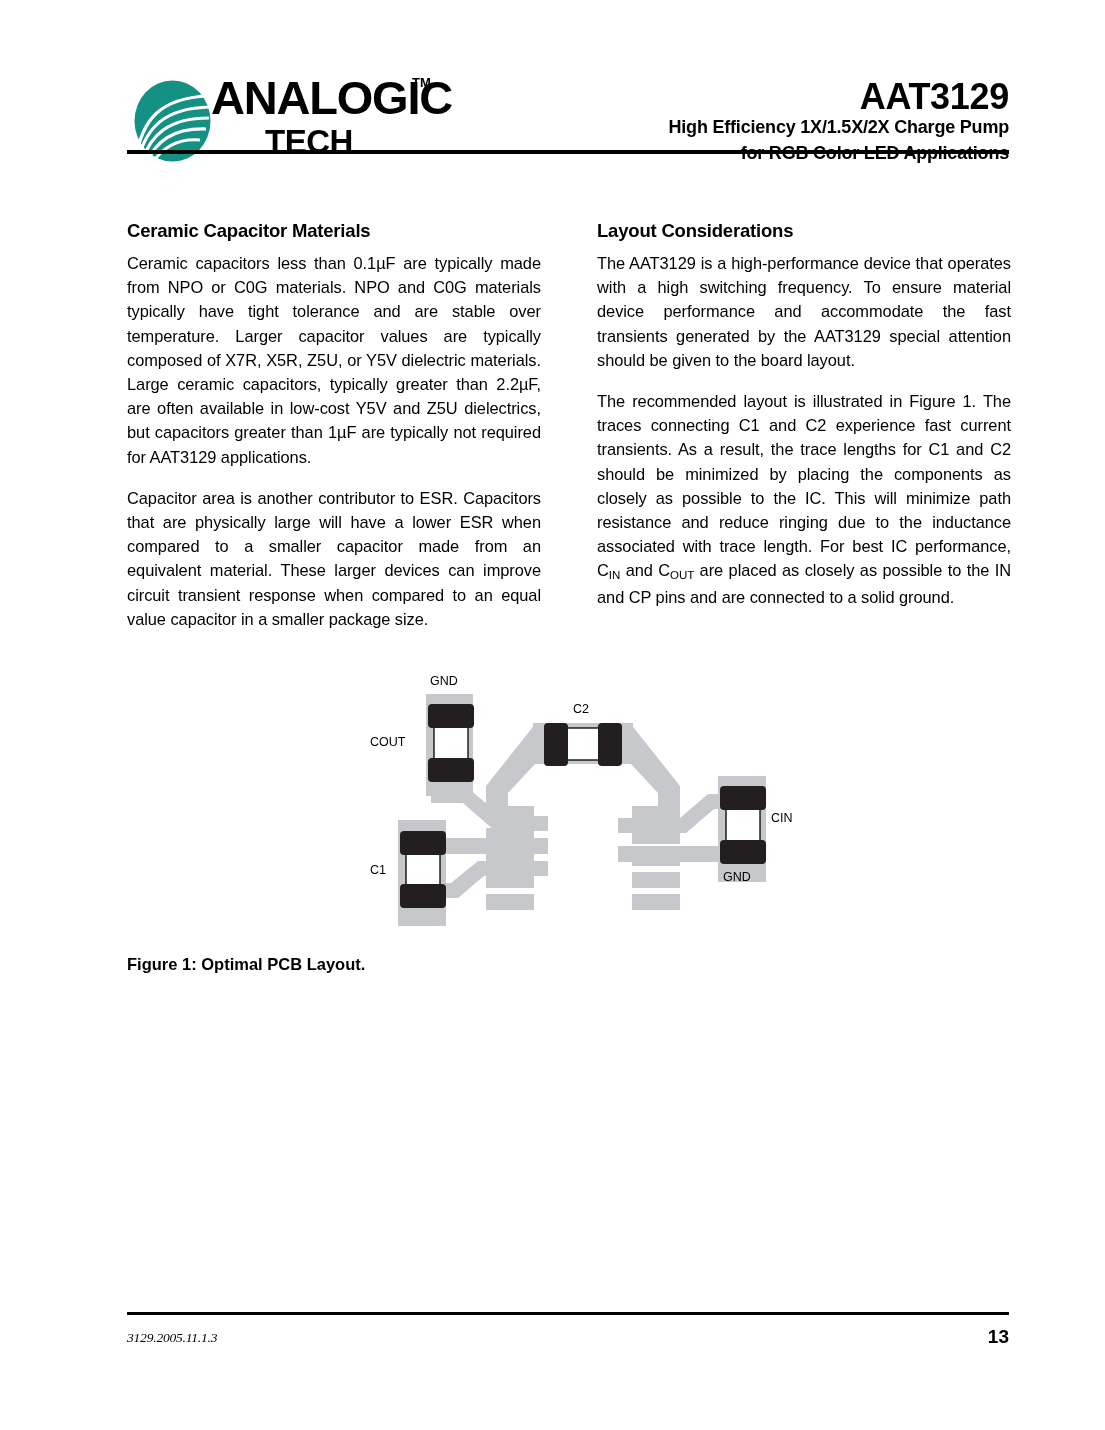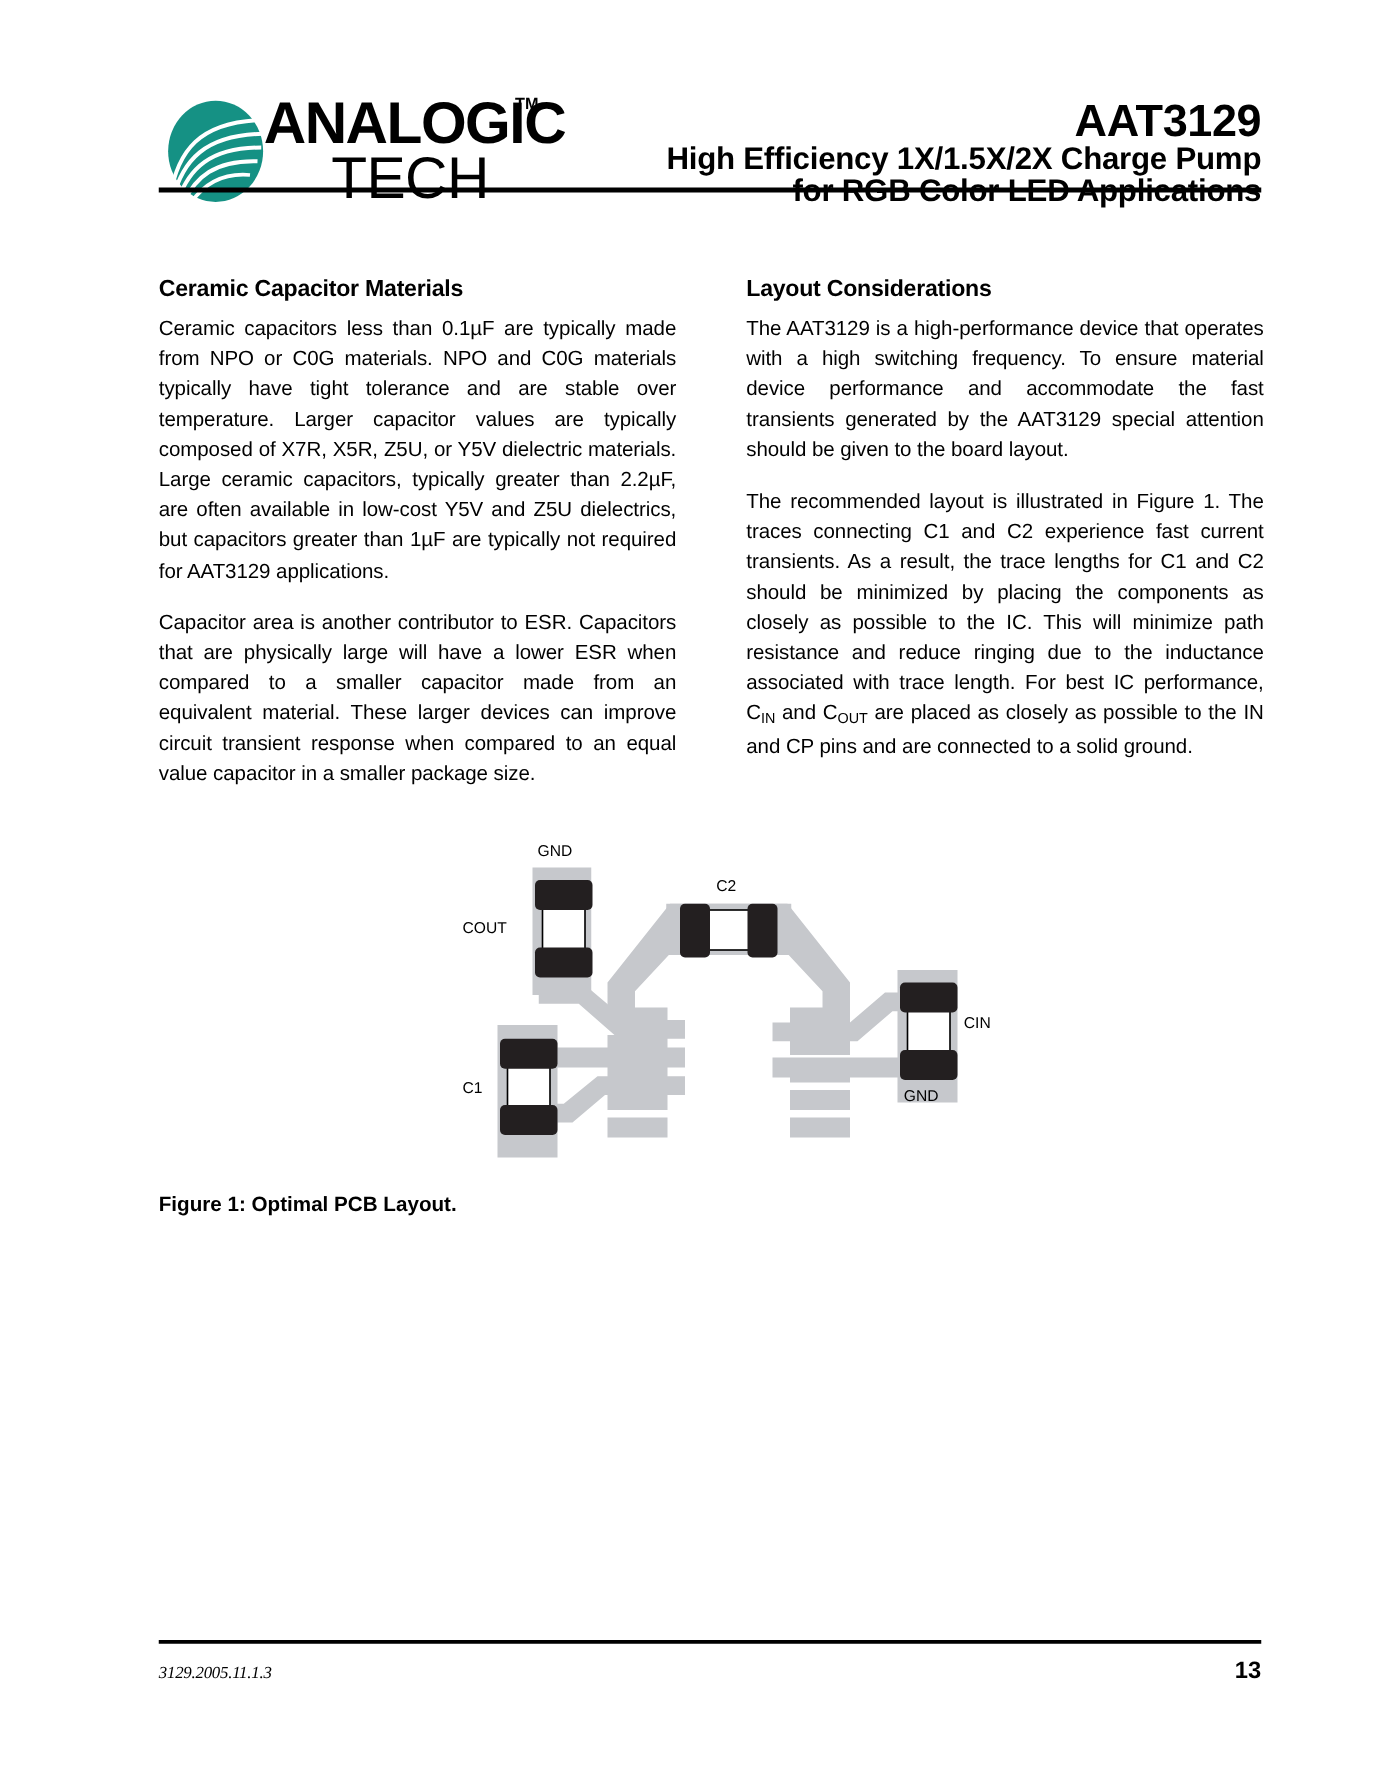--- a/index.html
+++ b/index.html
@@ -68,41 +68,41 @@
     left: 201px;
     top: 2px;
     font-size: 13px;
     font-weight: bold;
     line-height: 13px;
   }
   .logo-line2 {
     position: absolute;
     left: 54px;
     top: 44px;
-    font-size: 47px;
-    font-weight: normal;
+    font-size: 33px;
+    font-weight: bold;
     letter-spacing: -0.5px;
     line-height: 48px;
     white-space: nowrap;
   }
   #header-titles {
     position: absolute;
     right: 0;
     top: 16px;
     text-align: right;
     width: 560px;
   }
   #part-number {
     font-size: 36px;
     font-weight: bold;
     line-height: 34px;
     letter-spacing: -0.3px;
   }
   .header-sub {
-    font-size: 25px;
+    font-size: 18px;
     font-weight: bold;
     line-height: 26px;
     letter-spacing: -0.2px;
     white-space: nowrap;
   }
   #header-rule {
     position: absolute;
     left: 127px;
     top: 150px;
     width: 882px;

